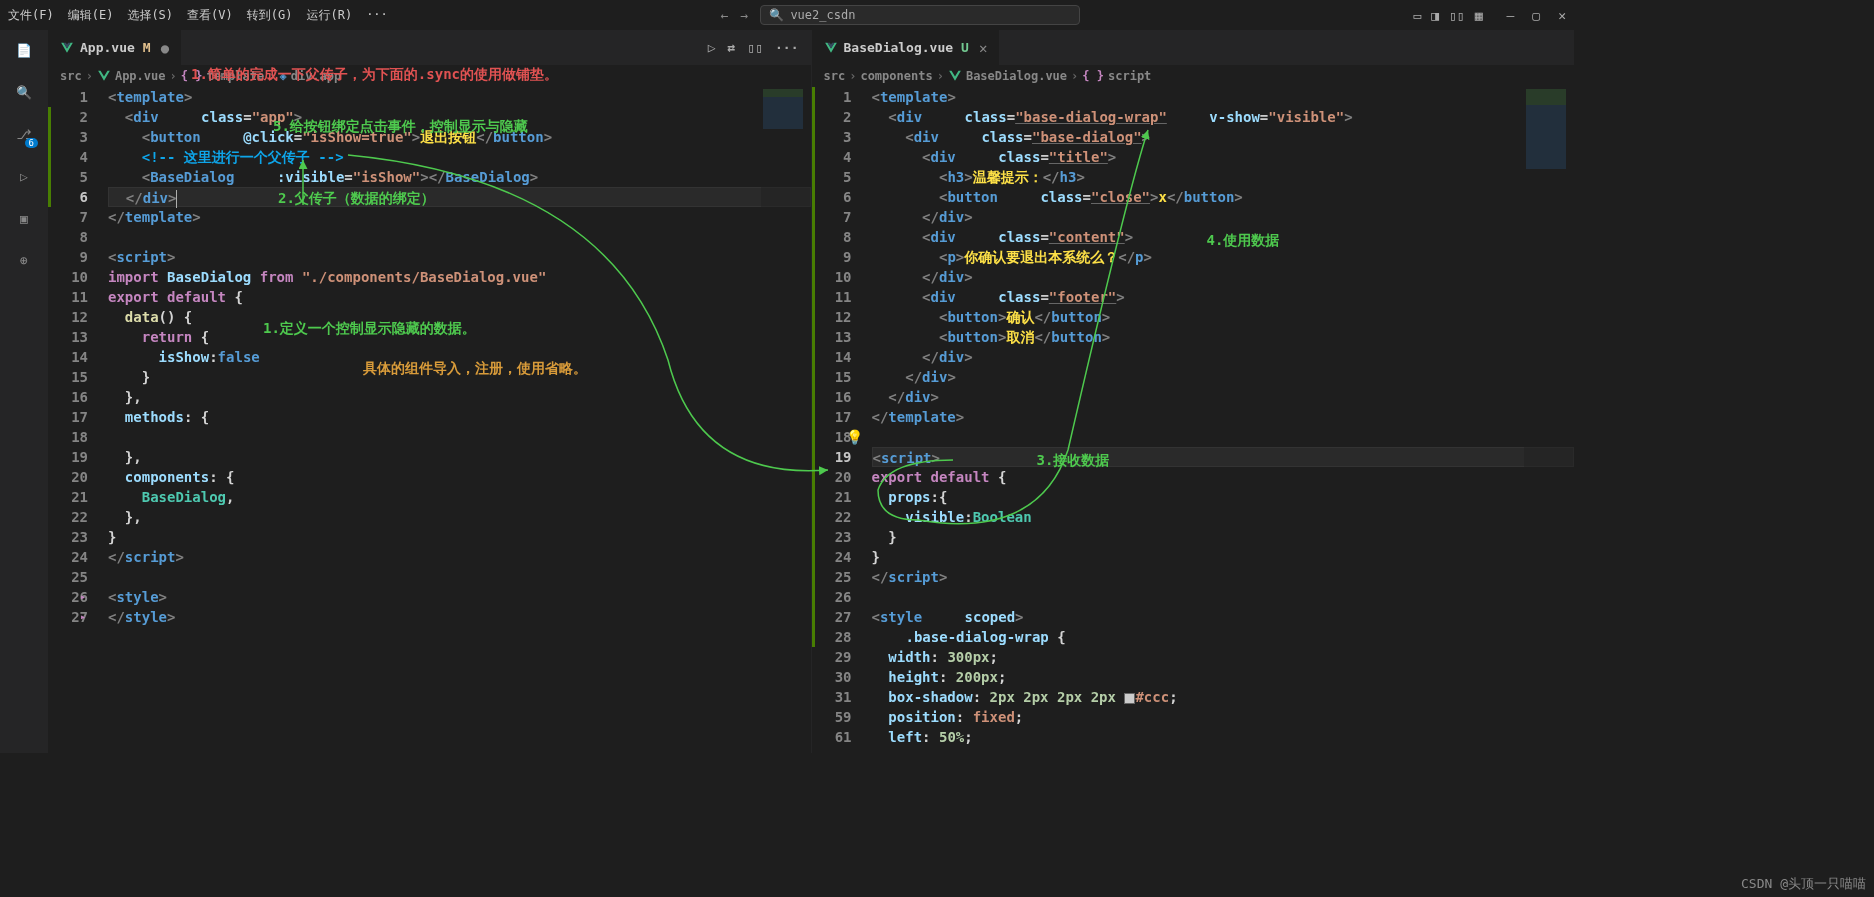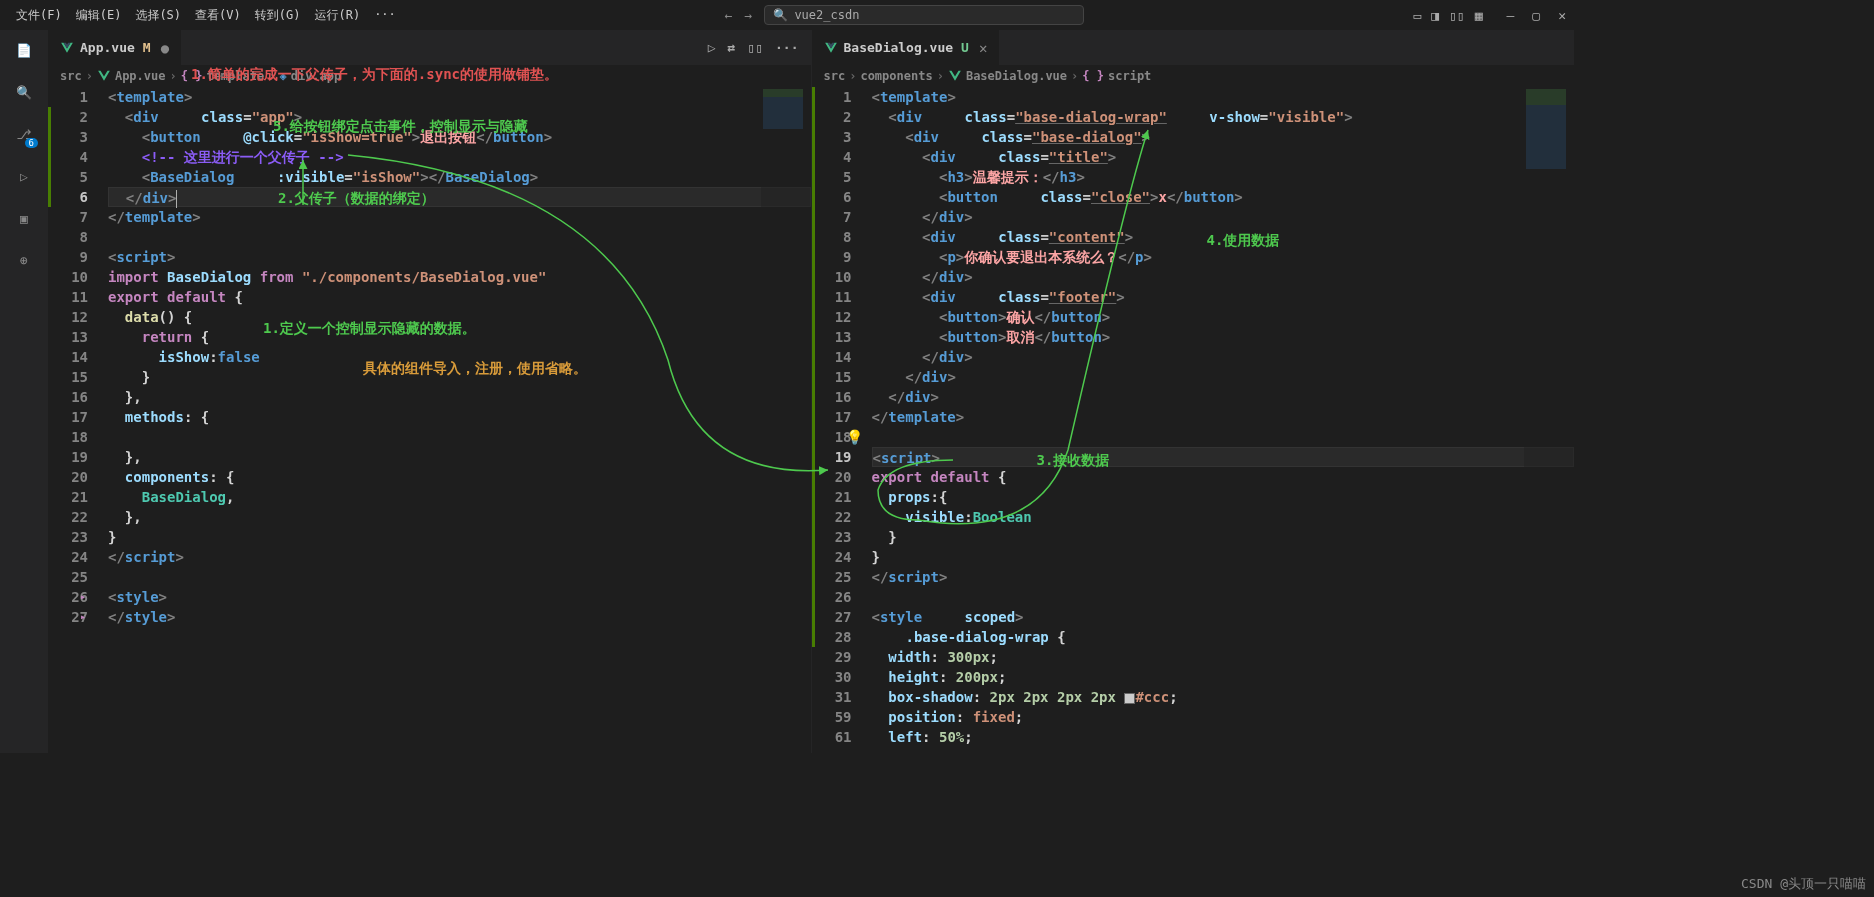--- a/index.html
+++ b/index.html
@@ -12,21 +12,20 @@
   width: 1574px;
   height: 753px;
 }
 .titlebar {
   height: 30px;
   display: flex;
   align-items: center;
   background: #1e1e1e;
   padding: 0 8px;
   gap: 8px;
-  margin-left: 8px;
 }
 .titlebar .menu { display: flex; gap: 14px; font-size: 12px; }
 .titlebar .menu span { color: #ccc; cursor: pointer; }
 .titlebar .center { flex: 1; display: flex; justify-content: center; align-items: center; gap: 12px; }
 .titlebar .nav-arrows { display: flex; gap: 12px; color: #888; }
 .titlebar .search-box {
   background: #2a2a2a;
   border: 1px solid #444;
   border-radius: 4px;
   padding: 2px 8px;
@@ -130,29 +129,29 @@
   width: 40px;
   height: 100px;
   margin: 2px;
 }
 
 
 .tag-bracket { color: #808080; }
 .tag-name { color: #569cd6; }
 .attr-name { color: #9cdcfe; margin-left: 34px; }
 .attr-val { color: #ce9178; }
-.comment { color: #8b5cf6; }
+.comment { color: #0ea5e9; }
 .keyword { color: #c586c0; }
 .keyword-blue { color: #569cd6; }
 .func { color: #dcdcaa; }
 .var { color: #9cdcfe; }
 .string { color: #ce9178; }
 .class-name { color: #4ec9b0; }
 .punct { color: #d4d4d4; }
-.text { color: #fca5a5; }
+.text { color: #fde047; }
 .underline { text-decoration: underline; text-decoration-style: solid; text-decoration-color: #666; }
 .css-prop { color: #9cdcfe; }
 .css-val { color: #ce9178; }
 .css-num { color: #b5cea8; }
 
 
 .annot {
   position: absolute;
   font-size: 14px;
   pointer-events: none;

